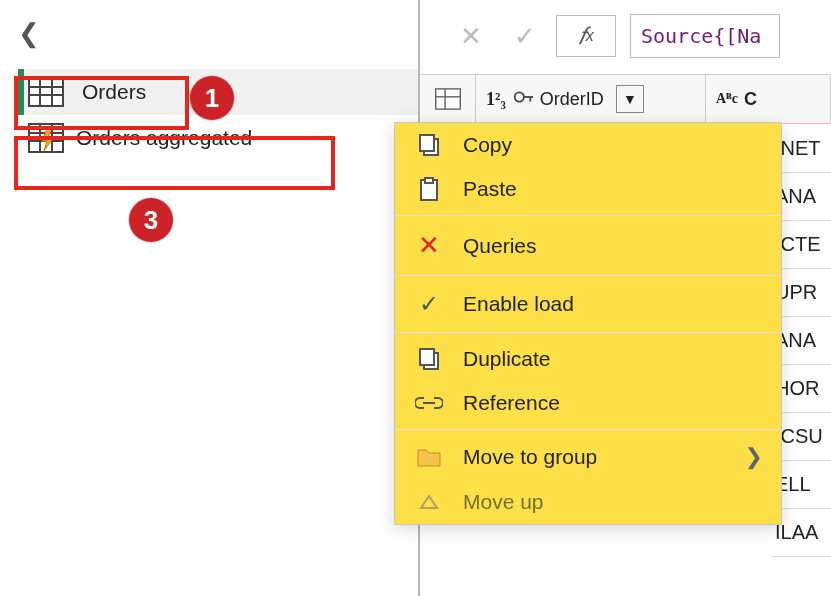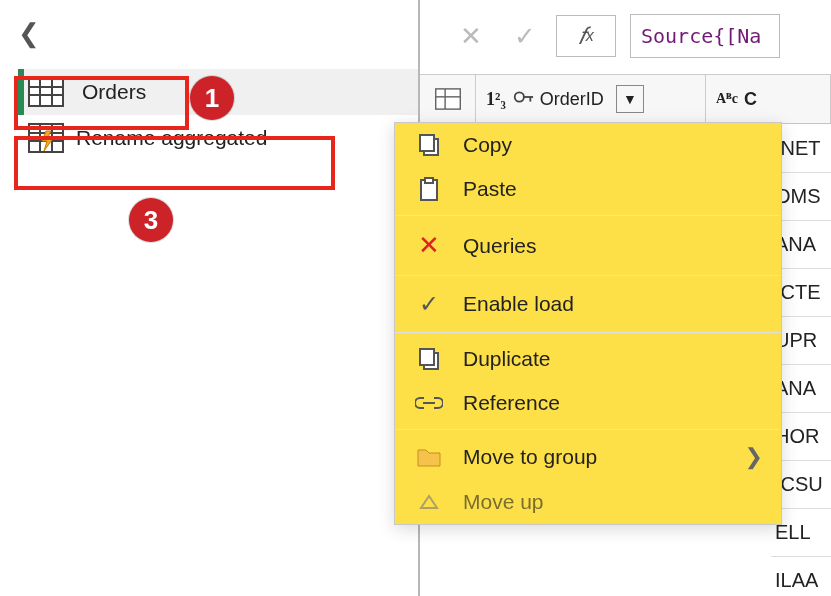--- a/index.html
+++ b/index.html
@@ -234,21 +234,21 @@
         <span class="table-icon" style="position:relative;">
           <svg viewBox="0 0 36 30">
             <rect x="1" y="1" width="34" height="28" fill="#fff" stroke="#444" stroke-width="2"></rect>
             <line x1="1" y1="10" x2="35" y2="10" stroke="#444" stroke-width="2"></line>
             <line x1="1" y1="18" x2="35" y2="18" stroke="#444" stroke-width="2"></line>
             <line x1="12" y1="1" x2="12" y2="29" stroke="#444" stroke-width="2"></line>
             <line x1="24" y1="1" x2="24" y2="29" stroke="#444" stroke-width="2"></line>
             <path d="M18 8 L14 18 L19 18 L16 28 L26 14 L20 14 L23 8 Z" fill="#f5a623" stroke="#c77d00" stroke-width="1"></path>
           </svg>
         </span>
-        <span>Rename aggregated</span>
+        <span>Orders aggregated</span>
       </div>
 
     </div>
 
     <div class="red-box" style="left:14px; top:76px; width:175px; height:54px;"></div>
     <div class="badge" style="left:190px; top:76px;">1</div>
 
     <div class="red-box" style="left:14px; top:136px; width:321px; height:54px;"></div>
     <div class="badge" style="left:129px; top:198px;">3</div>
   </div>
@@ -283,21 +283,20 @@
         <span class="drop">▼</span>
       </div>
       <div class="col-head second">
         <span style="font-family:Consolas;font-size:14px;">Aᴮc</span>
         <span style="font-weight:700;">C</span>
       </div>
     </div>
 
     <div class="data-rows">
       <div>INET</div>
-      <div>OMS</div>
       <div>ANA</div>
       <div>ICTE</div>
       <div>UPR</div>
       <div>ANA</div>
       <div>HOR</div>
       <div>ICSU</div>
       <div>ELL</div>
       <div>ILAA</div>
     </div>
   </div>

